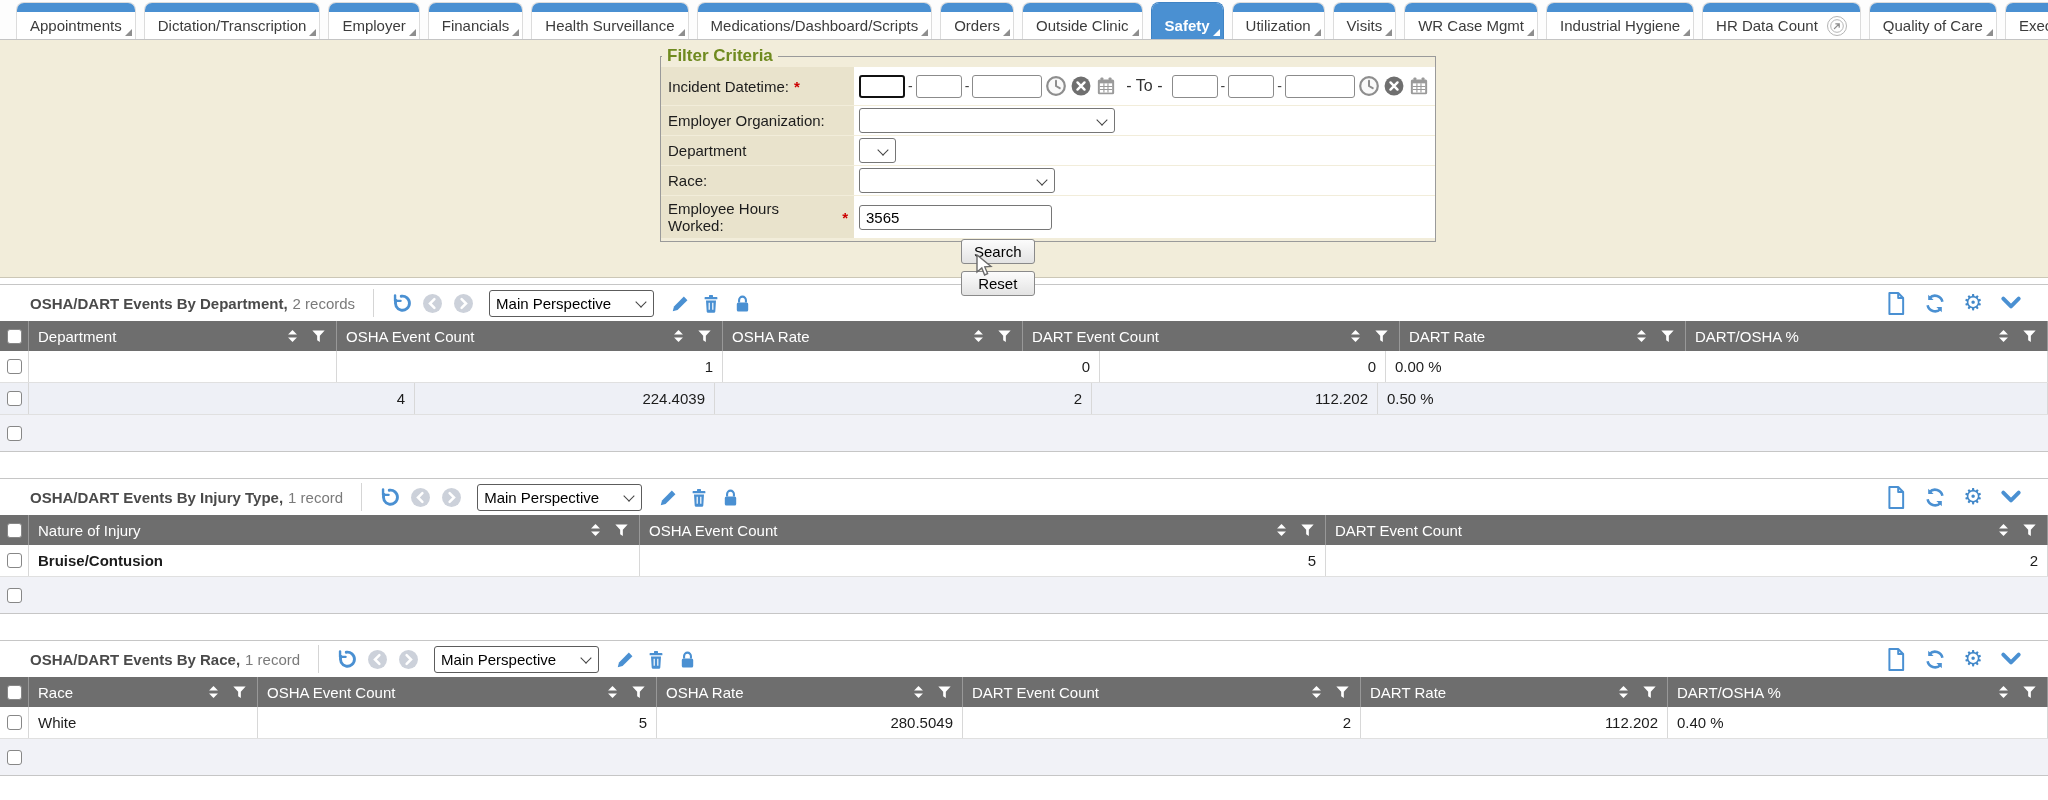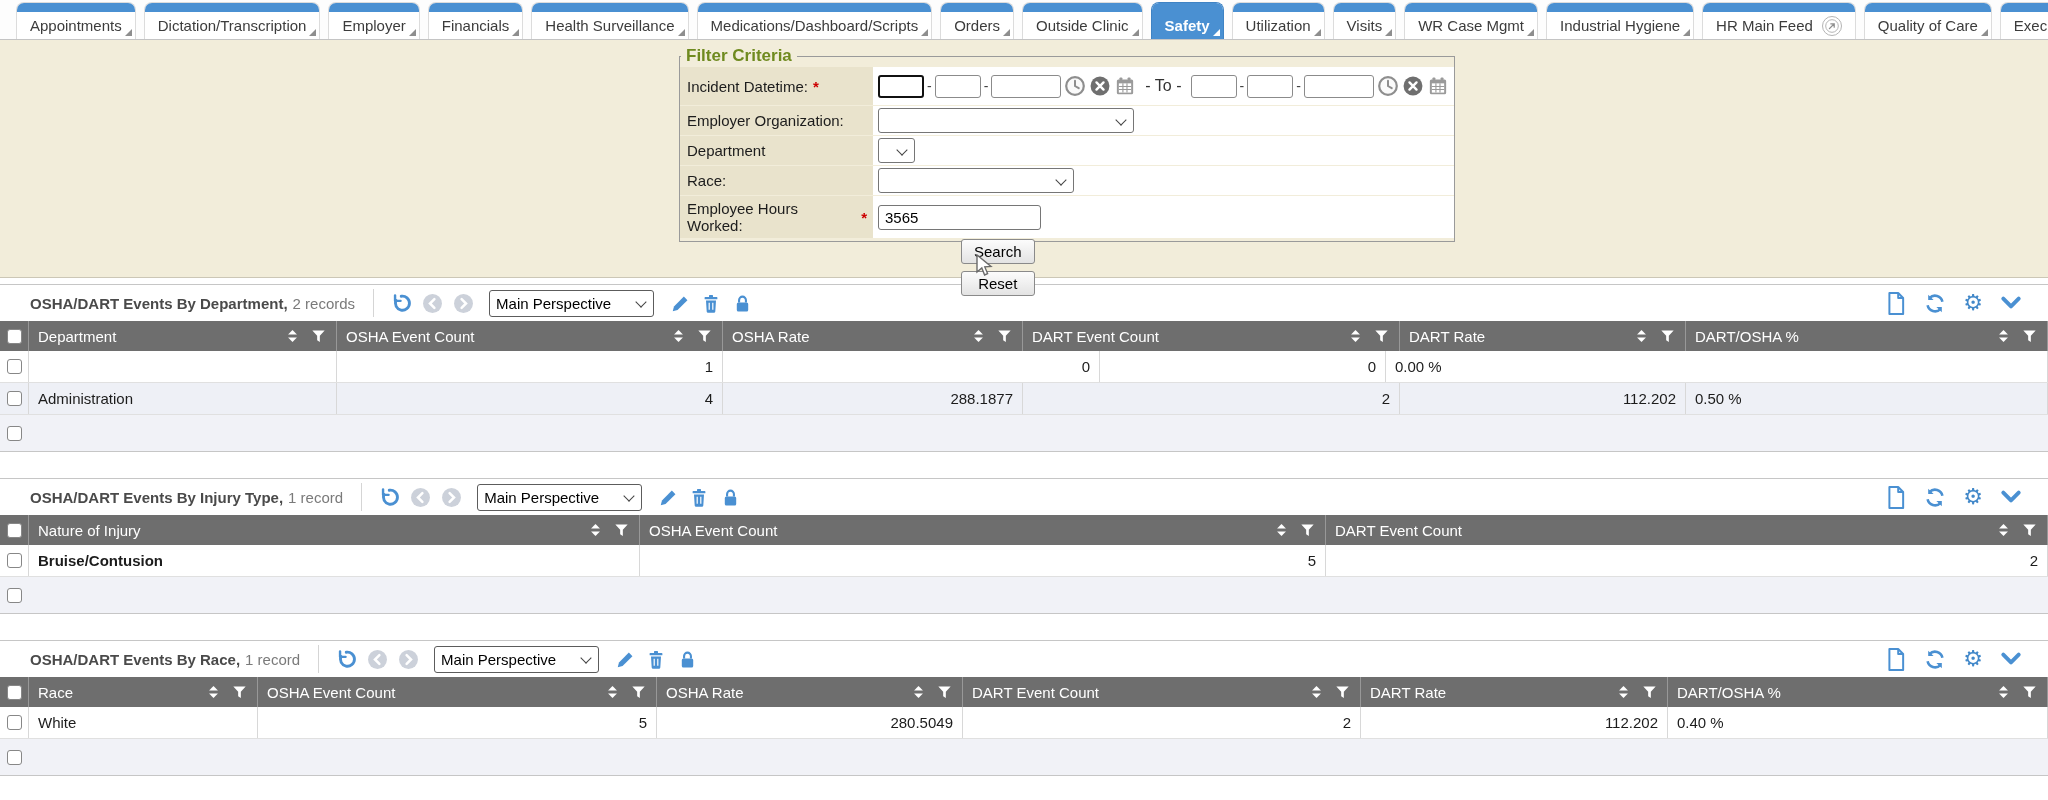--- a/index.html
+++ b/index.html
@@ -22,21 +22,21 @@
   .tab.active .lblwrap { background:#4a90d2; }
   .tab.active .lbl { color:#fff; font-weight:bold; }
   .tab .tri { position:absolute; right:3px; bottom:3px; width:0; height:0;
               border-left:7px solid transparent; border-bottom:7px solid #8e8e8e; }
   .tab.active .tri { border-bottom-color:#ffffff; }
   .plink { width:20px; height:20px; border:1px solid #b4b4b4; border-radius:50%;
            margin-left:9px; display:inline-flex; align-items:center; justify-content:center; }
 
   
   .filter-zone { position:relative; height:238px; background:#f2edda; border-bottom:1px solid #ccc7b6; }
-  fieldset.fc { position:absolute; left:679px; top:6px; width:684px; margin:0;
+  fieldset.fc { position:absolute; left:660px; top:6px; width:684px; margin:0;
                 border:1px solid #9a9a9a; background:#f2edda; padding:1px 0 3px 0; }
   fieldset.fc legend { font-size:17px; font-weight:bold; color:#6f8a1f; padding:0 5px; margin-left:1px; }
   .frow { display:flex; align-items:stretch; margin-bottom:1px; }
   .flabel { width:193px; flex:0 0 193px; background:#e9e3cc; padding:4px 6px 4px 7px;
             font-size:15px; display:flex; align-items:center; }
   .req { color:#cc0000; font-weight:bold; margin-left:5px; }
   .fval { flex:1; background:#ffffff; padding:2px 5px; display:flex; align-items:center; gap:3px; }
   .dseg { height:23px; width:46px; border:1px solid #8b8b8b; border-radius:3px; font-size:14px;
           padding:0 3px; font-family:"Liberation Sans",sans-serif; }
   .dseg.yyyy { width:70px; }
@@ -44,21 +44,21 @@
   .dsep { color:#444; font-size:14px; }
   .icobtn { width:22px; height:22px; display:inline-flex; align-items:center; justify-content:center; cursor:pointer; }
   .totext { font-size:16px; color:#333; margin:8px 6px; white-space:nowrap; }
   .selwrap { position:relative; display:inline-flex; align-items:flex-end; height:25px;
              border:1px solid #767676; border-radius:3px; background:#fff; }
   .selwrap::after { content:""; position:absolute; right:8px; top:7px; width:7px; height:7px;
                     border-right:1.8px solid #444; border-bottom:1.8px solid #444;
                     transform:rotate(45deg); pointer-events:none; }
   .selwrap select { appearance:none; -webkit-appearance:none; border:none; background:transparent;
                     font-size:15px; padding:0 26px 0 6px; height:100%; font-family:"Liberation Sans",sans-serif; }
-  .hours-input { width:163px; height:25px; border:1px solid #767676; border-radius:3px;
+  .hours-input { width:193px; height:25px; border:1px solid #767676; border-radius:3px;
                  font-size:15px; padding:0 6px; font-family:"Liberation Sans",sans-serif; }
   .btnrow { position:absolute; left:961px; top:199px; display:flex; gap:7px;flex-direction:column; }
   .btn { font-size:15px; padding:3px 12px; border:1px solid #8a8a8a; border-radius:3px;
          background:linear-gradient(#fcfcfc,#e3e3e3); cursor:pointer; font-family:"Liberation Sans",sans-serif; }
 
   
   .grid { border-top:1px solid #c6c6c6; border-bottom:1px solid #c6c6c6; background:#fff; }
   .grid.first { margin-top:6px; }
   .grid + .grid { margin-top:26px; }
   .gtitle { height:36px; display:flex; align-items:center; padding:0 26px 0 30px; background:#fff; }
@@ -178,21 +178,21 @@
     <div class="tab">
       <div class="cap"></div>
       <div class="lblwrap">
         <span class="lbl">Industrial Hygiene</span>
       </div>
       <div class="tri"></div>
     </div>
     <div class="tab">
       <div class="cap"></div>
       <div class="lblwrap">
-        <span class="lbl">HR Main Feed</span>
+        <span class="lbl">HR Data Count</span>
         <span class="plink">
           <svg width="14" height="14" viewBox="0 0 14 14">
             <circle cx="7" cy="7" r="6.3" fill="#fff" stroke="#b4b4b4" stroke-width="1"></circle>
             <path d="M4.4 9.6 L9 5 M5.8 4.8h3.4v3.4" fill="none" stroke="#8e8e8e" stroke-width="1.3" stroke-linecap="round"></path>
           </svg>
         </span>
       </div>
     </div>
     <div class="tab">
       <div class="cap"></div>
@@ -492,23 +492,22 @@
         <div class="cell" style="width: 308px;"></div>
         <div class="cell r" style="width: 386px;">1</div>
         <div class="cell r" style="width: 377px;">0</div>
         <div class="cell r" style="width: 286px;">0</div>
         <div class="cell" style="flex: 1 1 0%;">0.00 %</div>
       </div>
       <div class="grow alt">
         <div class="rcb">
           <input type="checkbox" style="">
         </div>
-        <div class="cell" style="width: 308px;">Administration</div>
         <div class="cell r" style="width: 386px;">4</div>
-        <div class="cell r" style="width: 300px;">288.1877</div>
+        <div class="cell r" style="width: 300px;">224.4039</div>
         <div class="cell r" style="width: 377px;">2</div>
         <div class="cell r" style="width: 286px;">112.202</div>
         <div class="cell" style="flex: 1 1 0%;">0.50 %</div>
       </div>
       <div class="gfoot">
         <input type="checkbox" style="">
       </div>
     </section>
     <section class="grid">
       <div class="gtitle">

